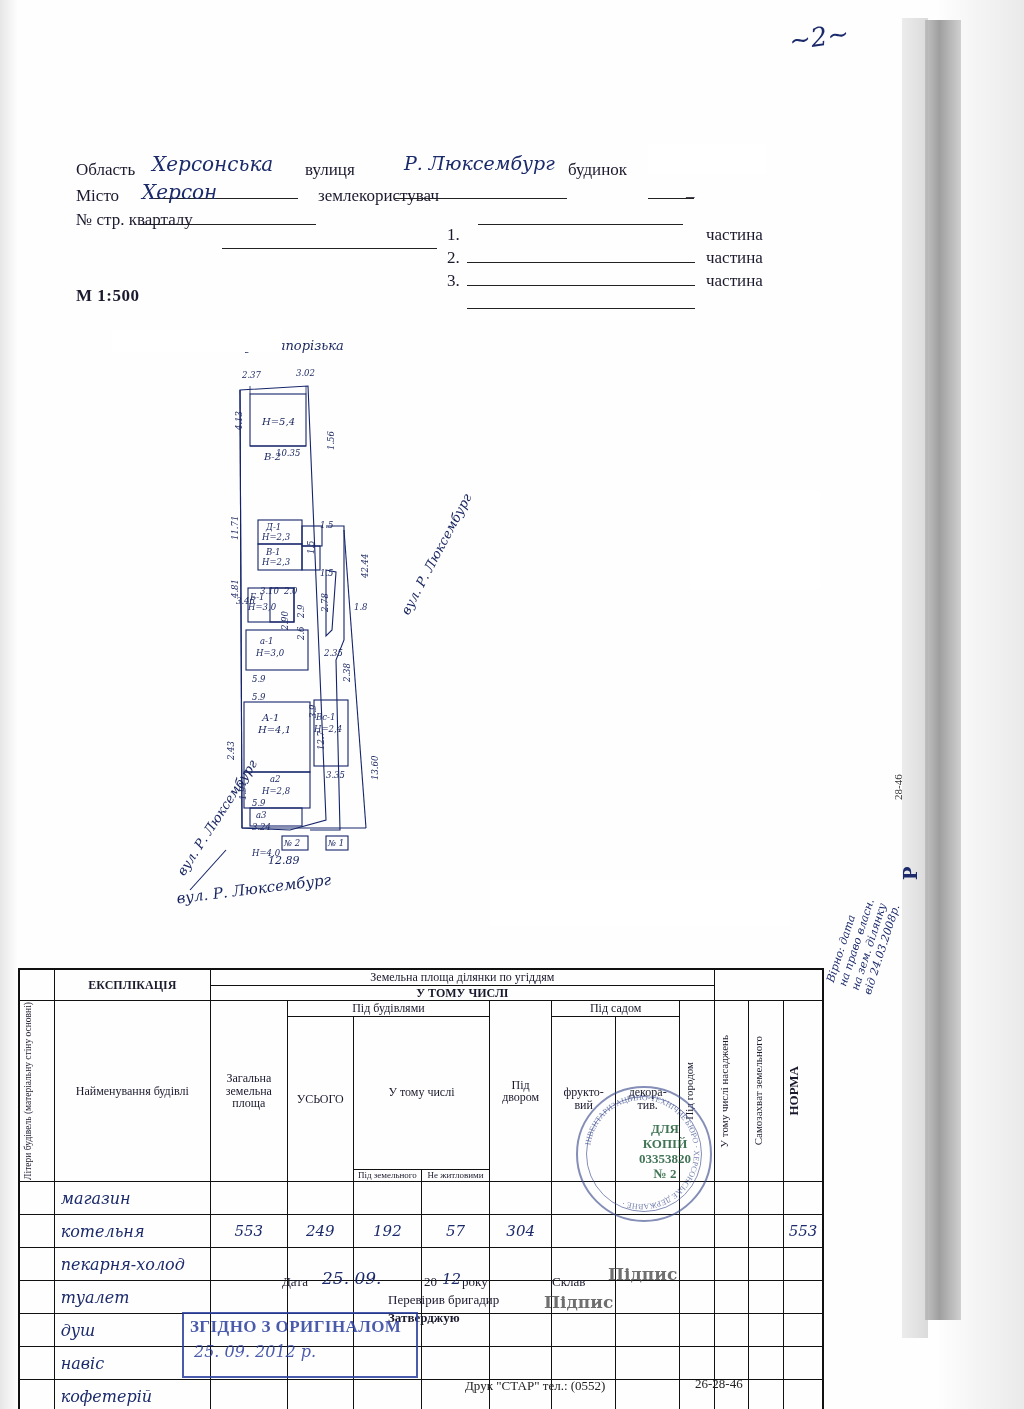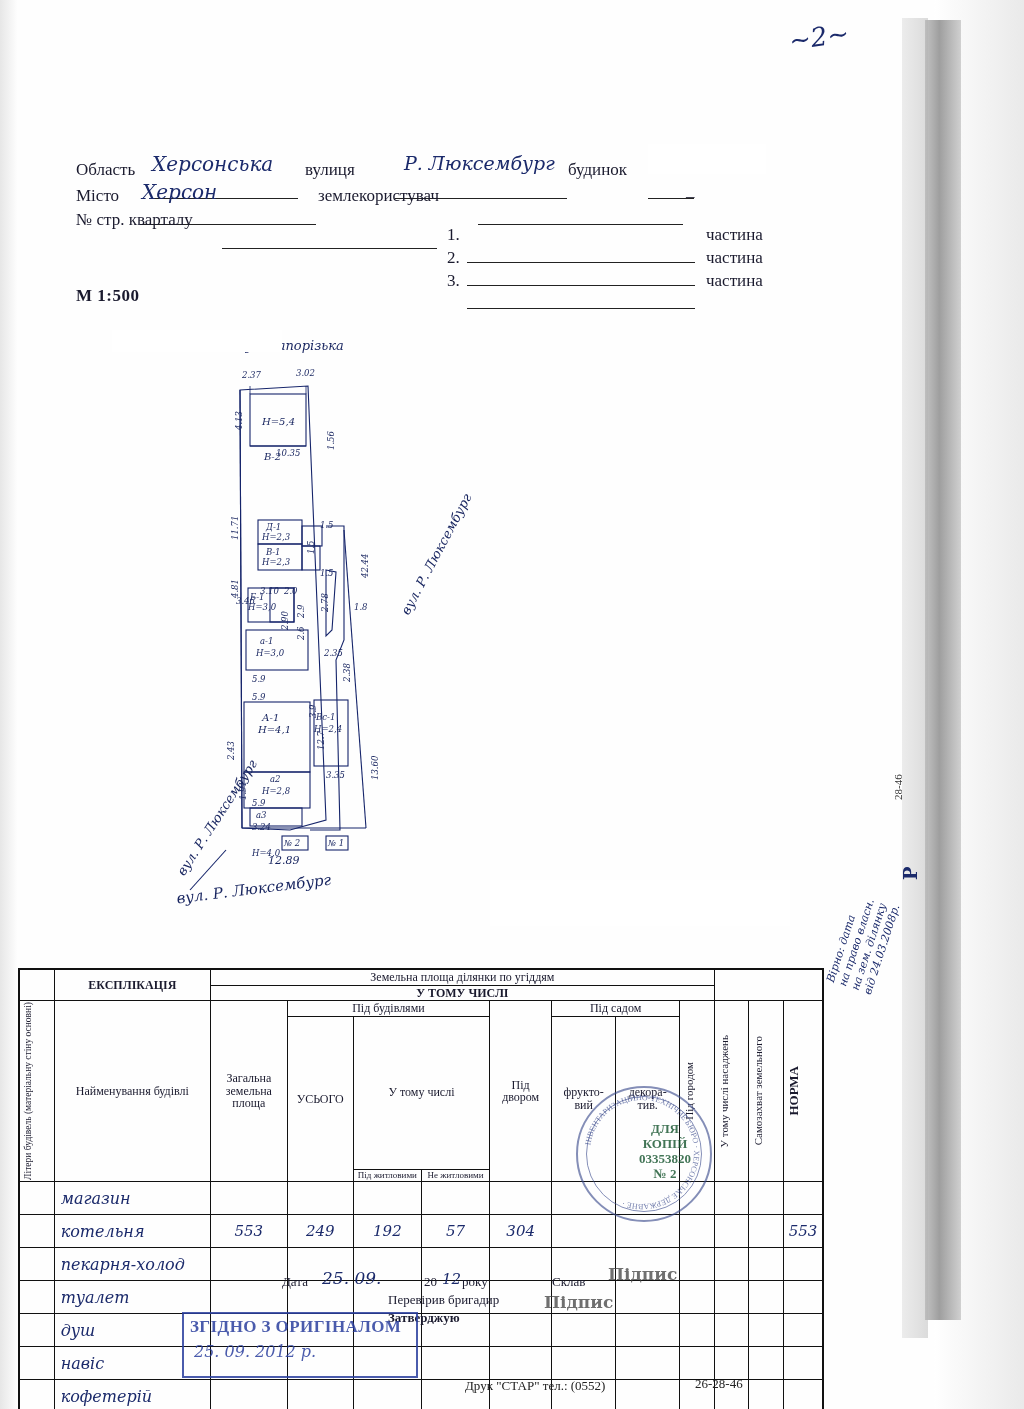--- a/index.html
+++ b/index.html
@@ -276,21 +276,21 @@
       <tr class="hrow">
         <td rowspan="2" style="width:56px;">УСЬОГО</td>
         <td colspan="2">У тому числі</td>
         <td rowspan="2" style="width:54px;">фрукто-
 вий</td>
         <td rowspan="2" style="width:54px;">декора-
 тив.</td>
       </tr>
       <tr class="hrow">
         <td style="width:58px;font-size:9px;">Під
-житловими</td>
+земельного</td>
         <td style="width:58px;font-size:9px;">Не
 житловими</td>
       </tr>
 
       <tr class="rowtxt">
         <td></td>
         <td class="nm handcell">магазин</td>
         <td class="numcell"></td>
         <td class="numcell"></td>
         <td class="numcell"></td>

